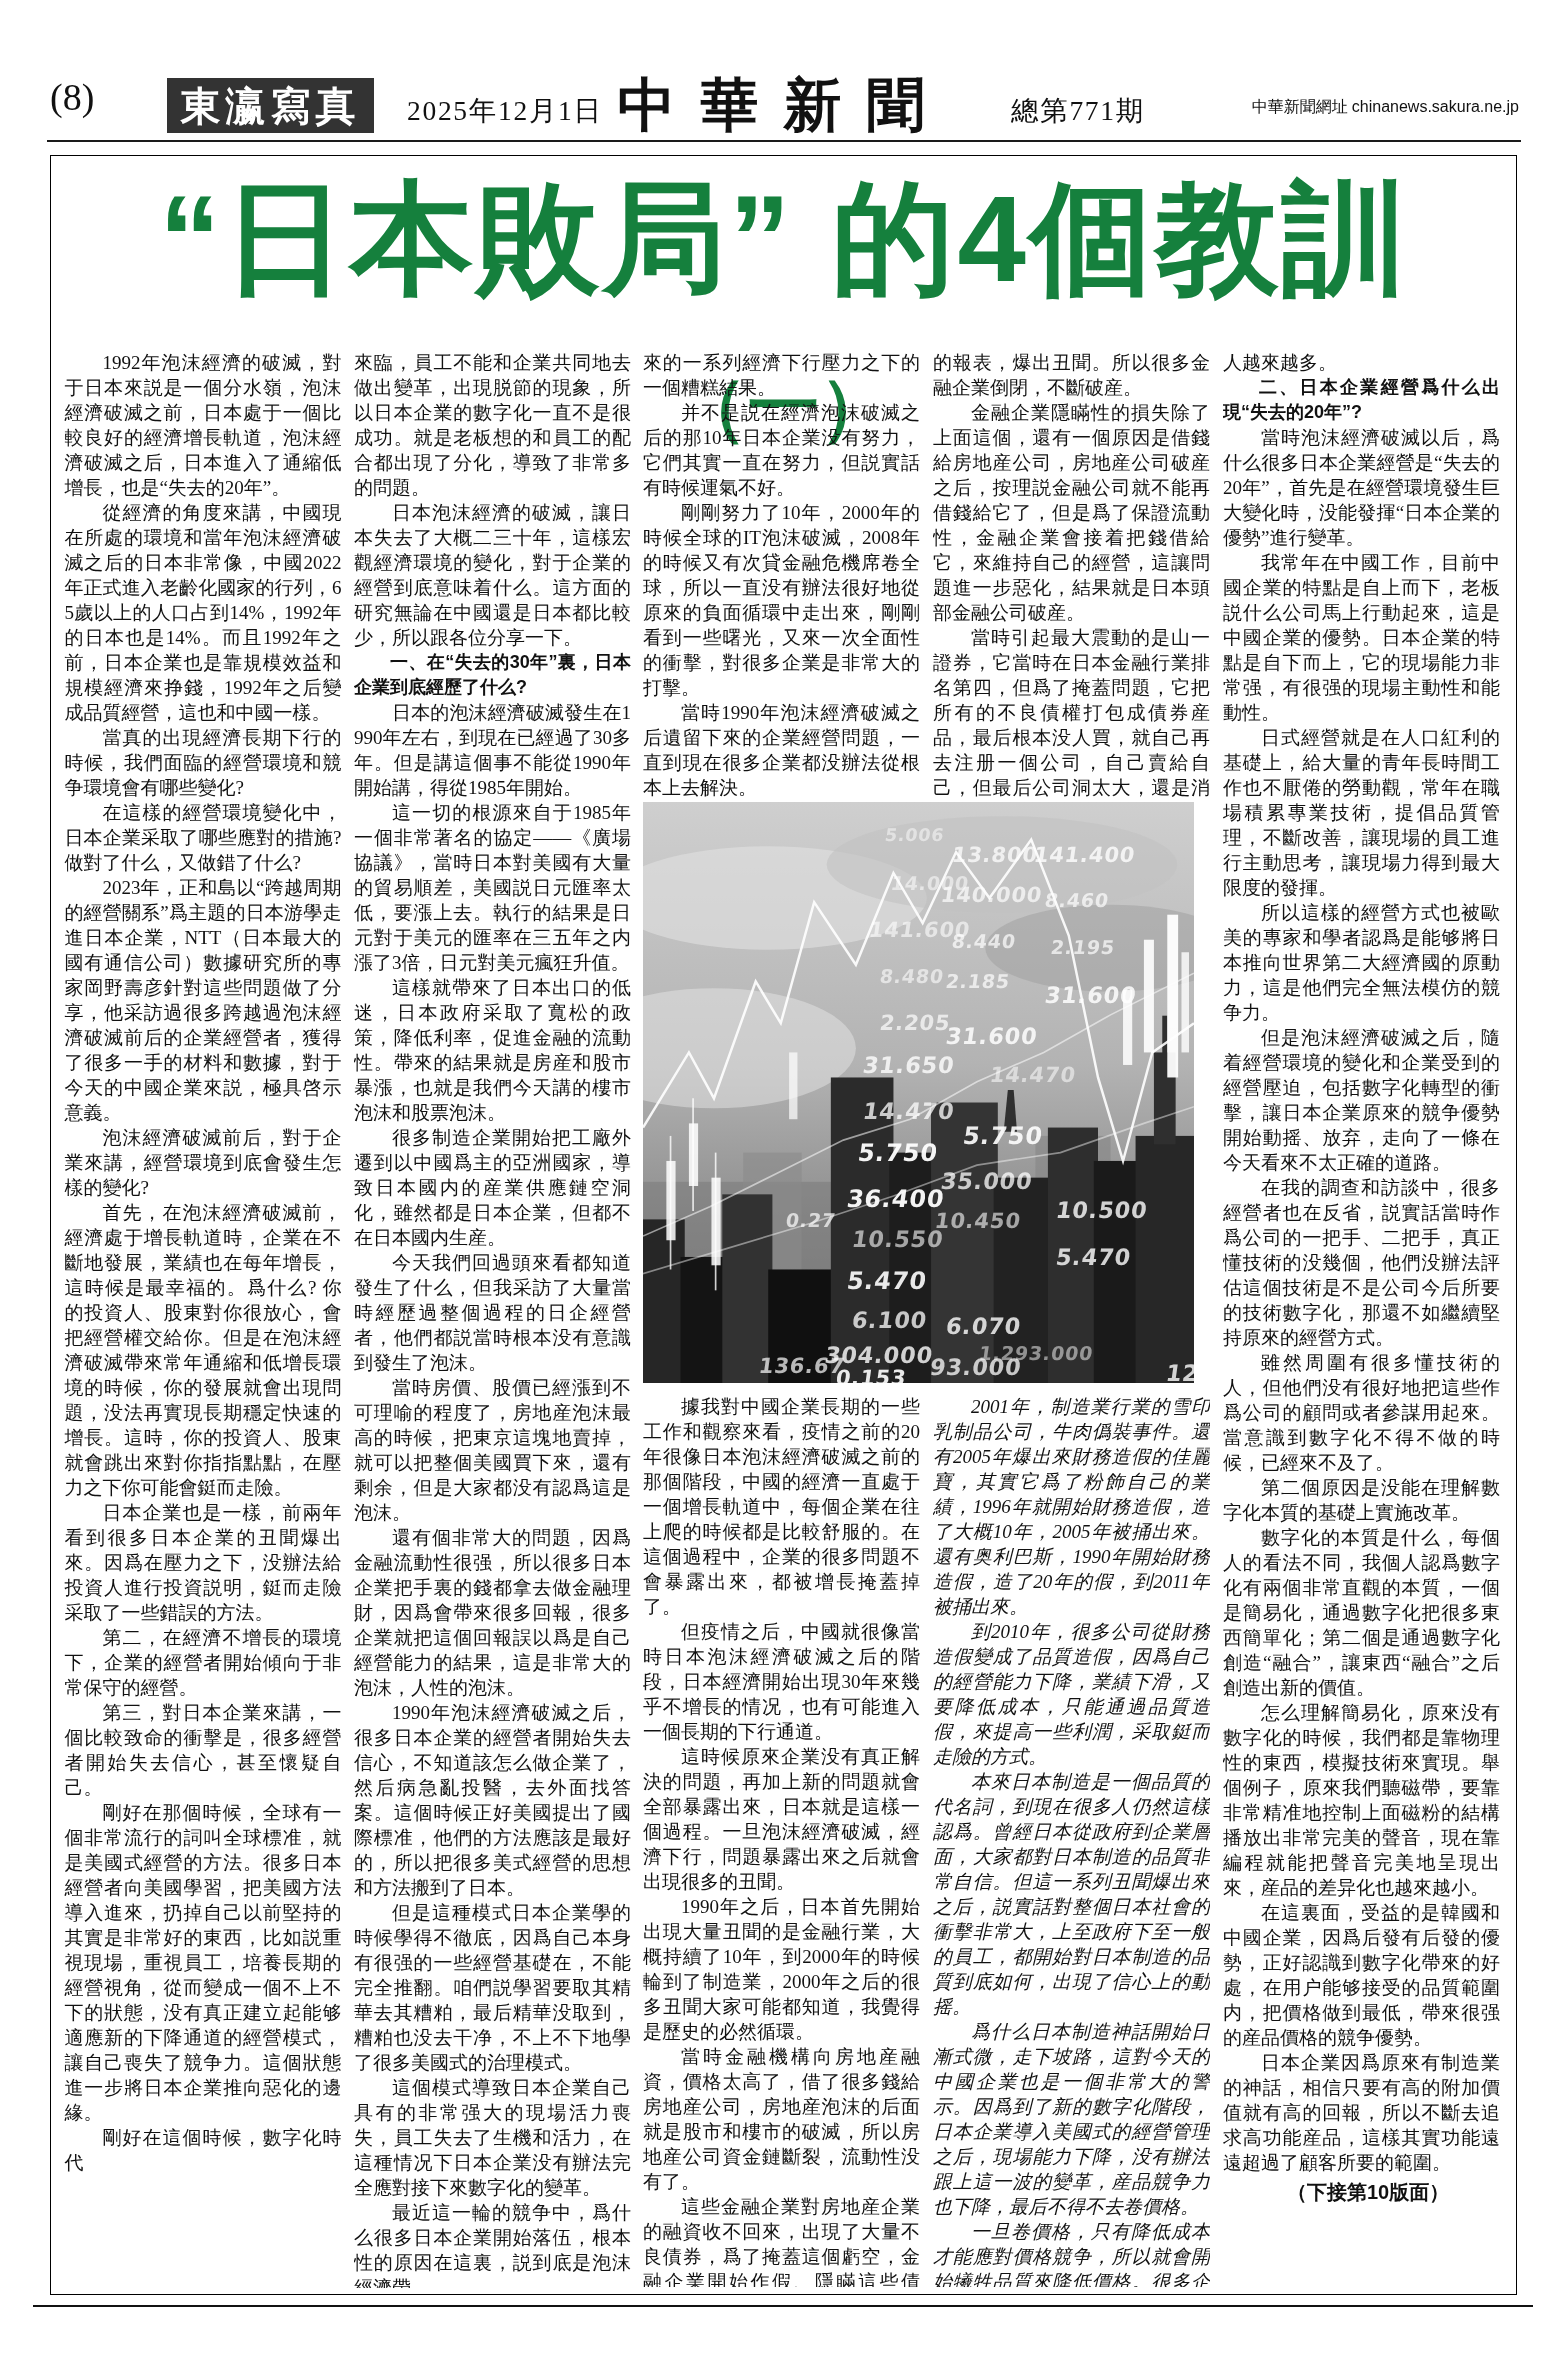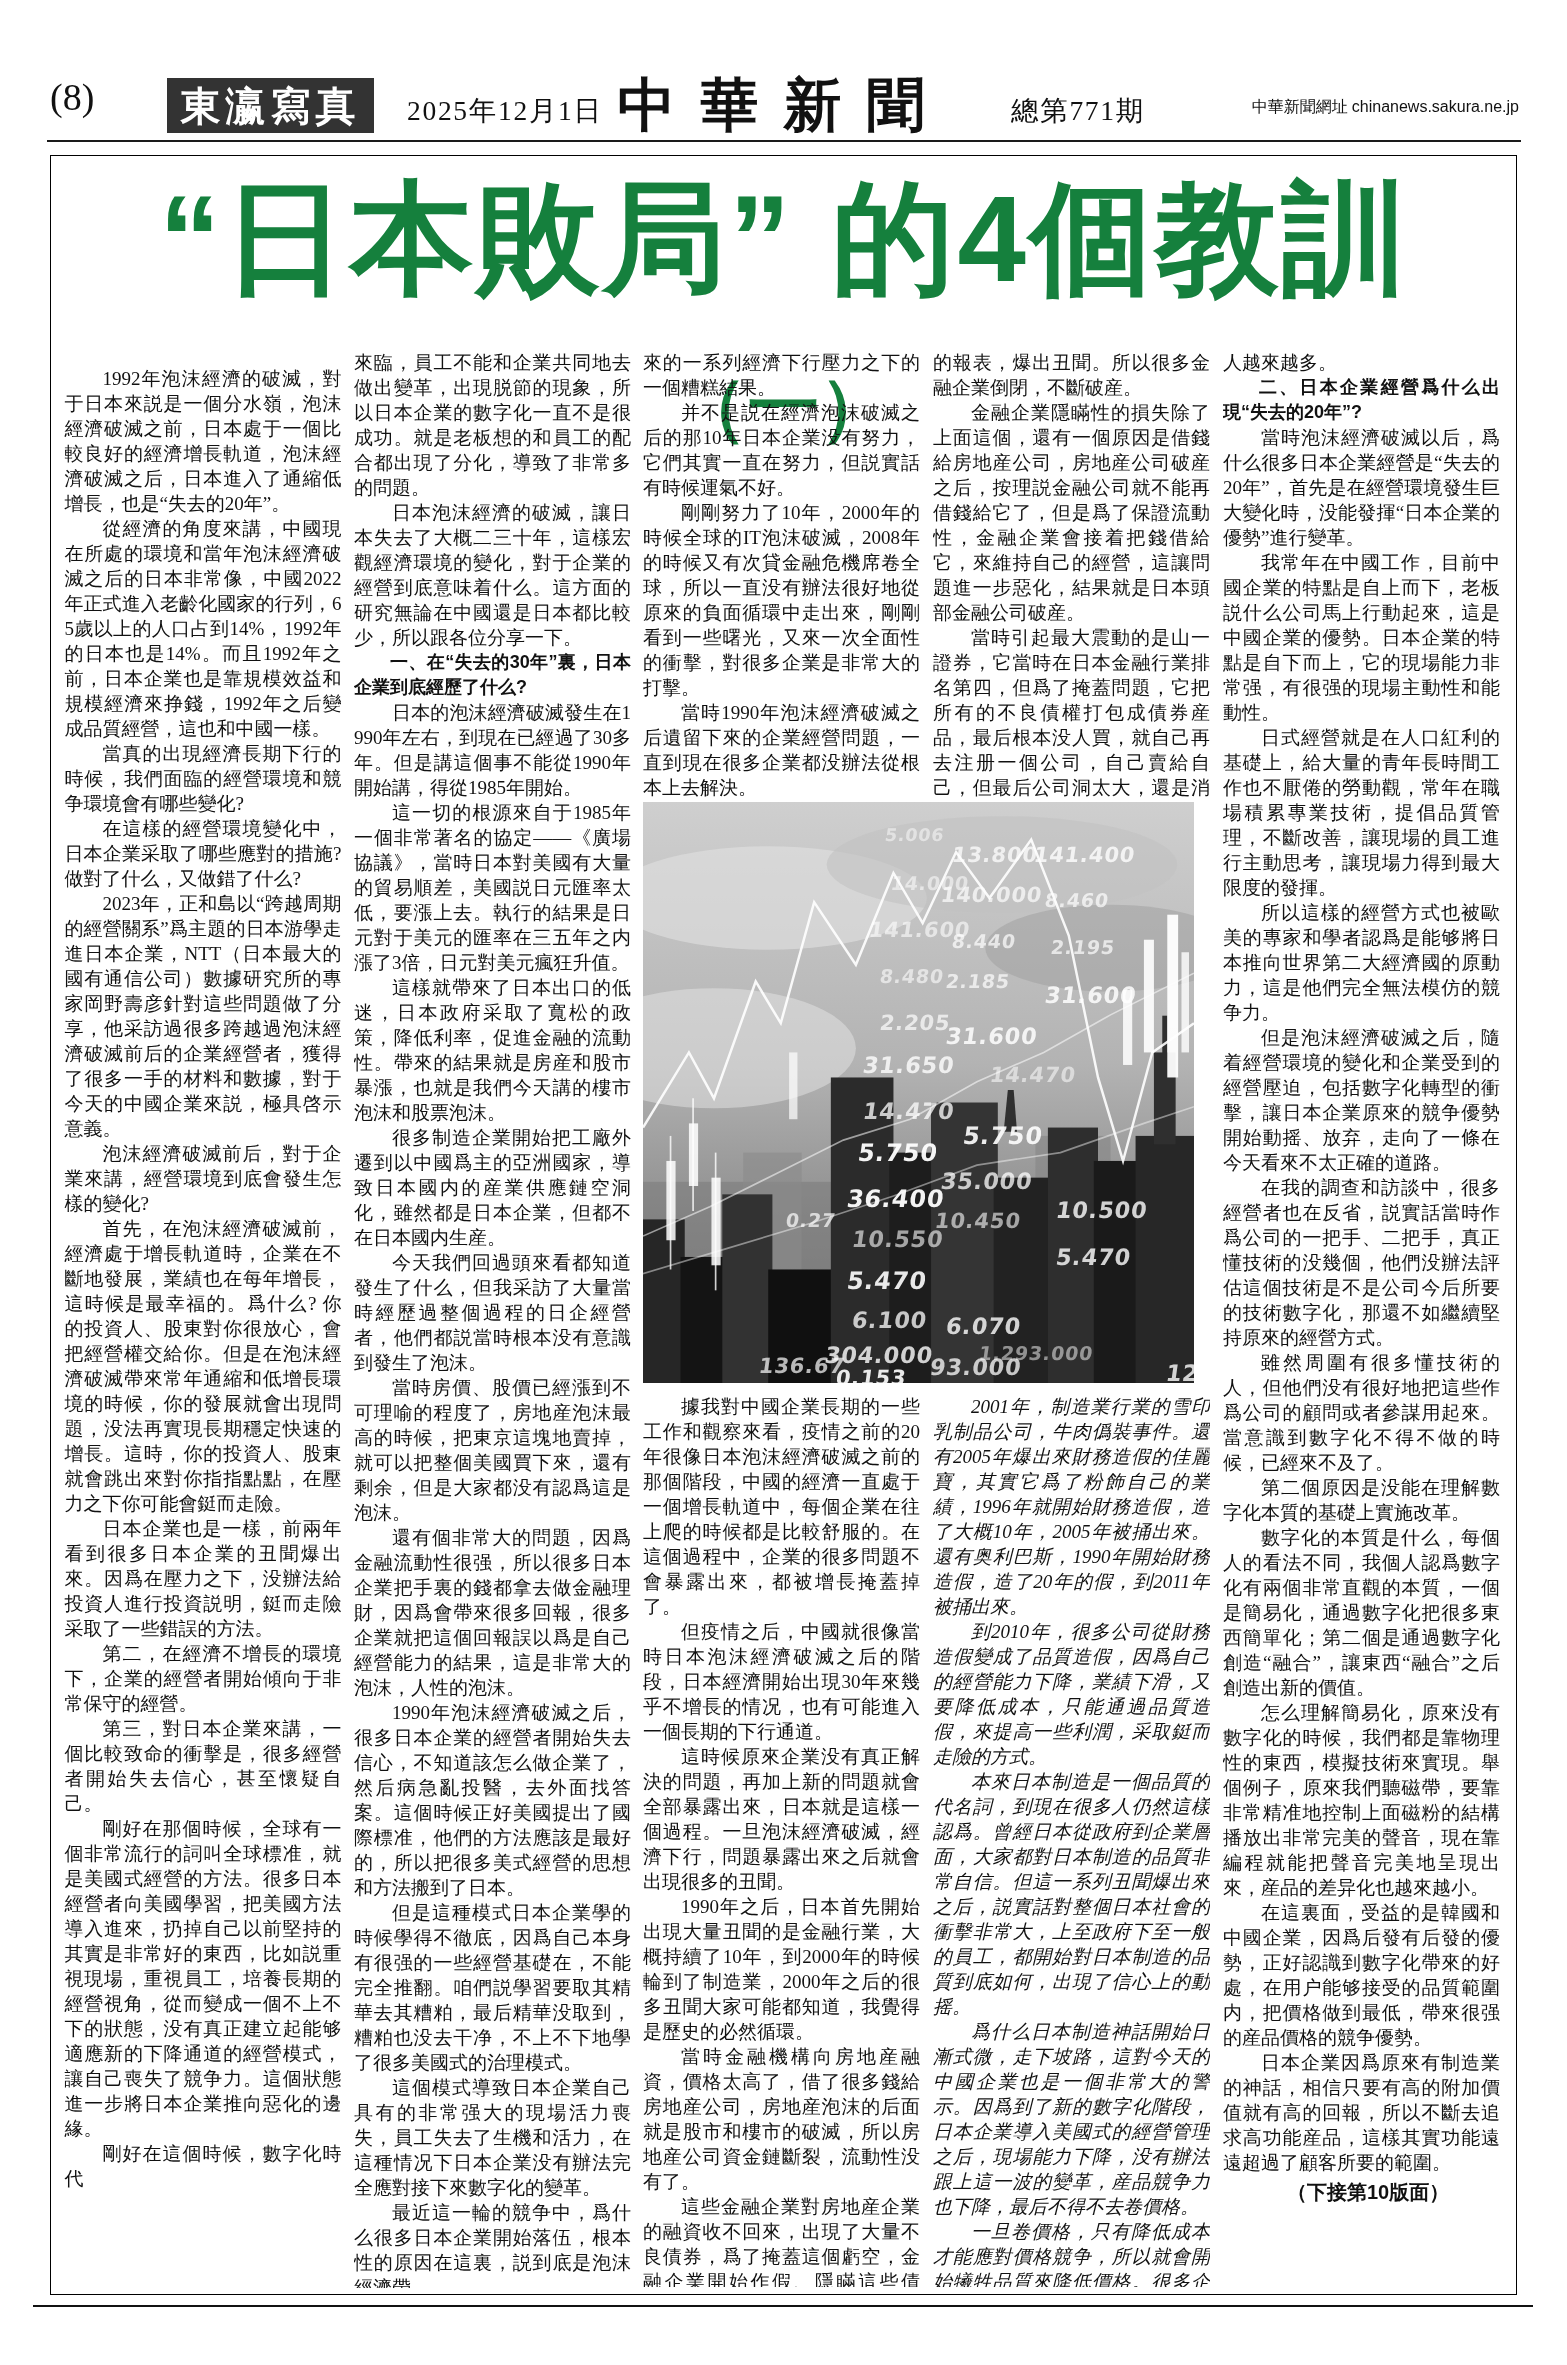--- a/index.html
+++ b/index.html
@@ -27,21 +27,21 @@
   .headline .suffix{font-size:72px;font-weight:900;letter-spacing:0;}
   
   .col{position:absolute;width:277px;overflow:hidden;}
   .col p{margin:0;padding:0;font-size:19px;line-height:25px;text-align:justify;
          text-indent:2em;word-break:break-all;}
   .col p.blk-c{text-indent:0;}
   .col p.blk-h{font-family:"Liberation Sans","DejaVu Sans",sans-serif;font-weight:bold;
                font-size:18px;}
   .col p.blk-n{font-family:"Liberation Sans","DejaVu Sans",sans-serif;font-weight:bold;
                text-indent:3.2em;font-size:20px;margin-top:5px;}
-  .c1{left:13.4px;top:194px;height:1938px;margin-top:16px;}
+  .c1{left:13.4px;top:194px;height:1938px;}
   .c2{left:303px;top:194px;height:1938px;}
   .c3t{left:592px;top:194px;height:447px;}
   .c3b{left:592px;top:1238px;height:893px;}
   .c4t{left:882px;top:194px;height:447px;}
   .c4b{left:882px;top:1238px;height:893px;font-style:italic;}
   .c5{left:1172px;top:194px;height:1938px;}
   
   .photo{position:absolute;left:592px;top:646px;width:551px;height:581px;overflow:hidden;
          background:#9a9a9a;}
   .photo svg{position:absolute;left:0;top:0;width:100%;height:100%;}

